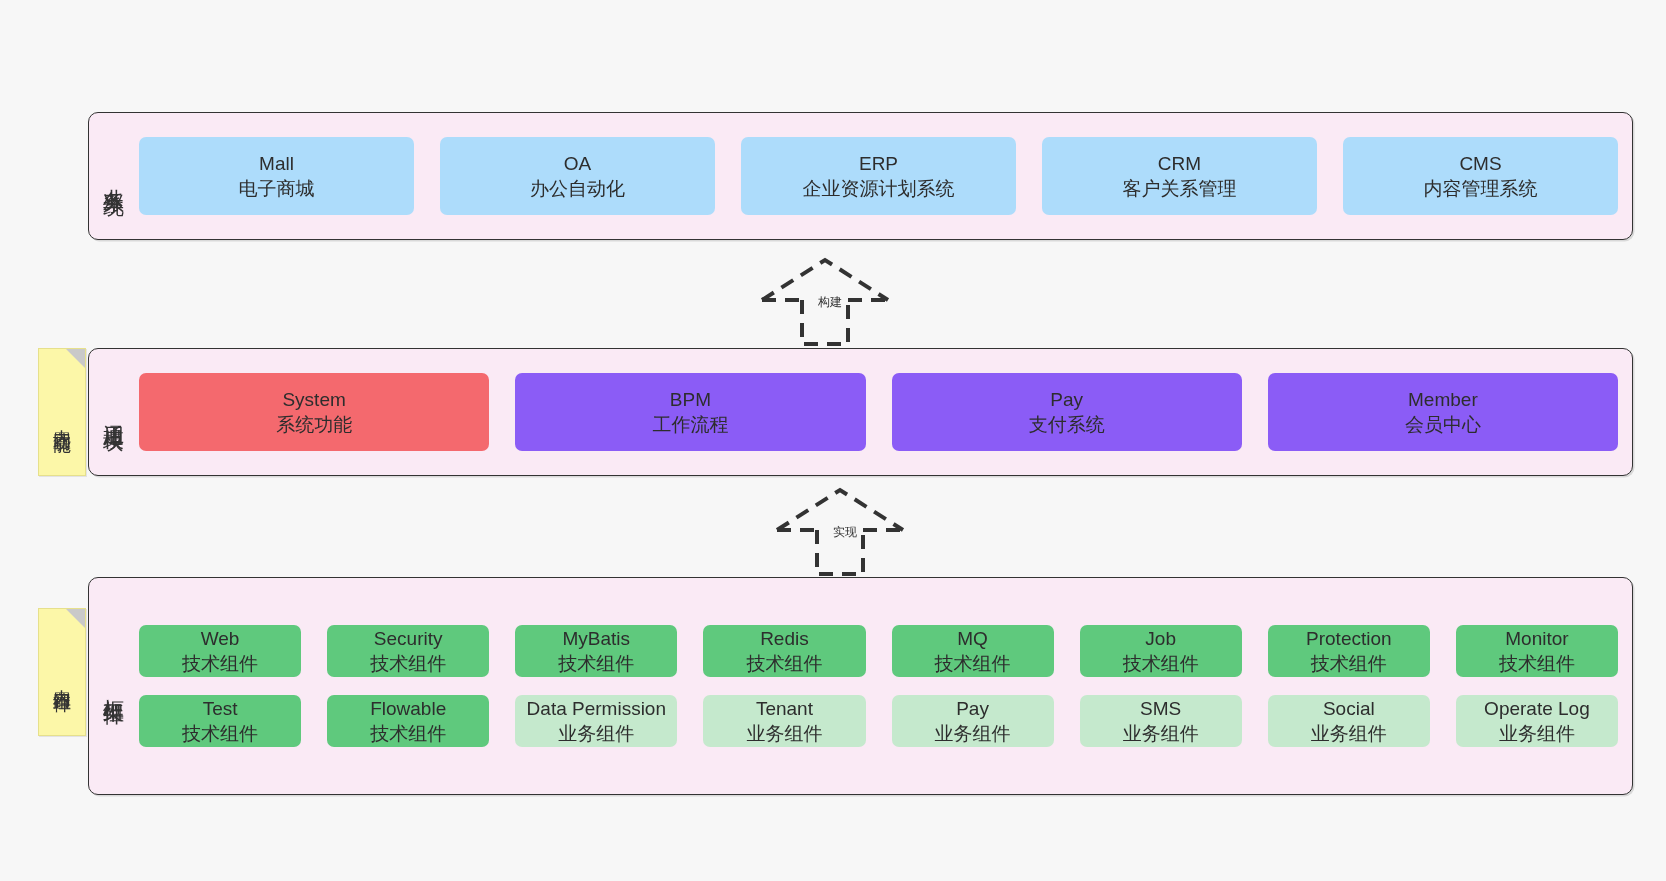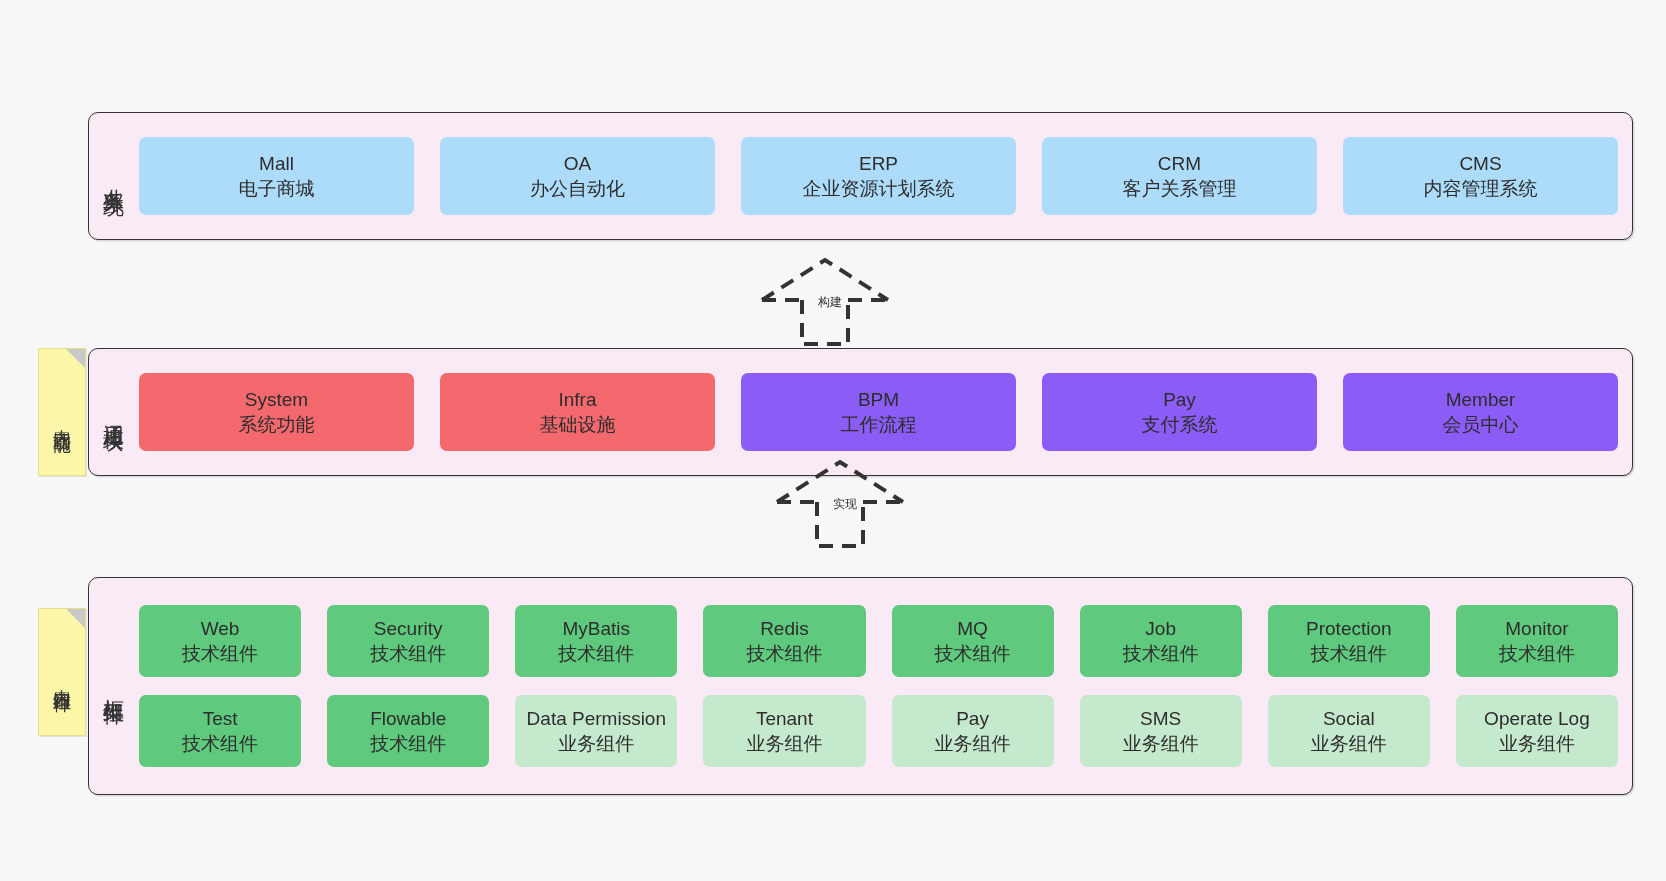--- a/index.html
+++ b/index.html
@@ -92,21 +92,21 @@
   .node.green     { background: #5FC97D; }
   .node.lightgreen{ background: #C5E9CD; }
 
   
   #layer-business { left: 88px;  top: 112px; width: 1545px; height: 128px; }
   #layer-common   { left: 88px;  top: 348px; width: 1545px; height: 128px; }
   #layer-frame    { left: 88px;  top: 577px; width: 1545px; height: 218px; }
 
   #layer-business .node,
   #layer-common .node { height: 78px; }
-  #layer-frame .node  { height: 72px; }
+  #layer-frame .node  { height: 52px; }
 
   
   .note {
     position: absolute;
     width: 48px;
     background: #FCF7A8;
     border: 1px solid #E6E08C;
     box-sizing: border-box;
     display: flex;
     align-items: center;
@@ -134,21 +134,21 @@
   #note-common { left: 38px; top: 348px; height: 128px; }
   #note-frame  { left: 38px; top: 608px; height: 128px; }
 
   
   .connector {
     position: absolute;
     width: 180px;
     height: 110px;
   }
   #connector-build   { left: 740px; top: 252px; }
-  #connector-impl    { left: 755px; top: 454px; }
+  #connector-impl    { left: 755px; top: 482px; }
 
   .connector svg { display: block; overflow: visible; }
 
   .connector-label {
     position: absolute;
     left: 0; right: 0;
     top: 42px;
     text-align: center;
     font-size: 12px;
     color: #333333;
@@ -205,24 +205,20 @@
   </div>
 
   <div class="layer" id="layer-common">
     <div class="layer-title">通用模块</div>
     <div class="layer-body">
       <div class="row">
         <div class="node red">
           <span class="t-en">System</span>
           <span class="t-cn">系统功能</span>
         </div>
-        <div class="node red">
-          <span class="t-en">Infra</span>
-          <span class="t-cn">基础设施</span>
-        </div>
         <div class="node pink">
           <span class="t-en">BPM</span>
           <span class="t-cn">工作流程</span>
         </div>
         <div class="node pink">
           <span class="t-en">Pay</span>
           <span class="t-cn">支付系统</span>
         </div>
         <div class="node pink">
           <span class="t-en">Member</span>

